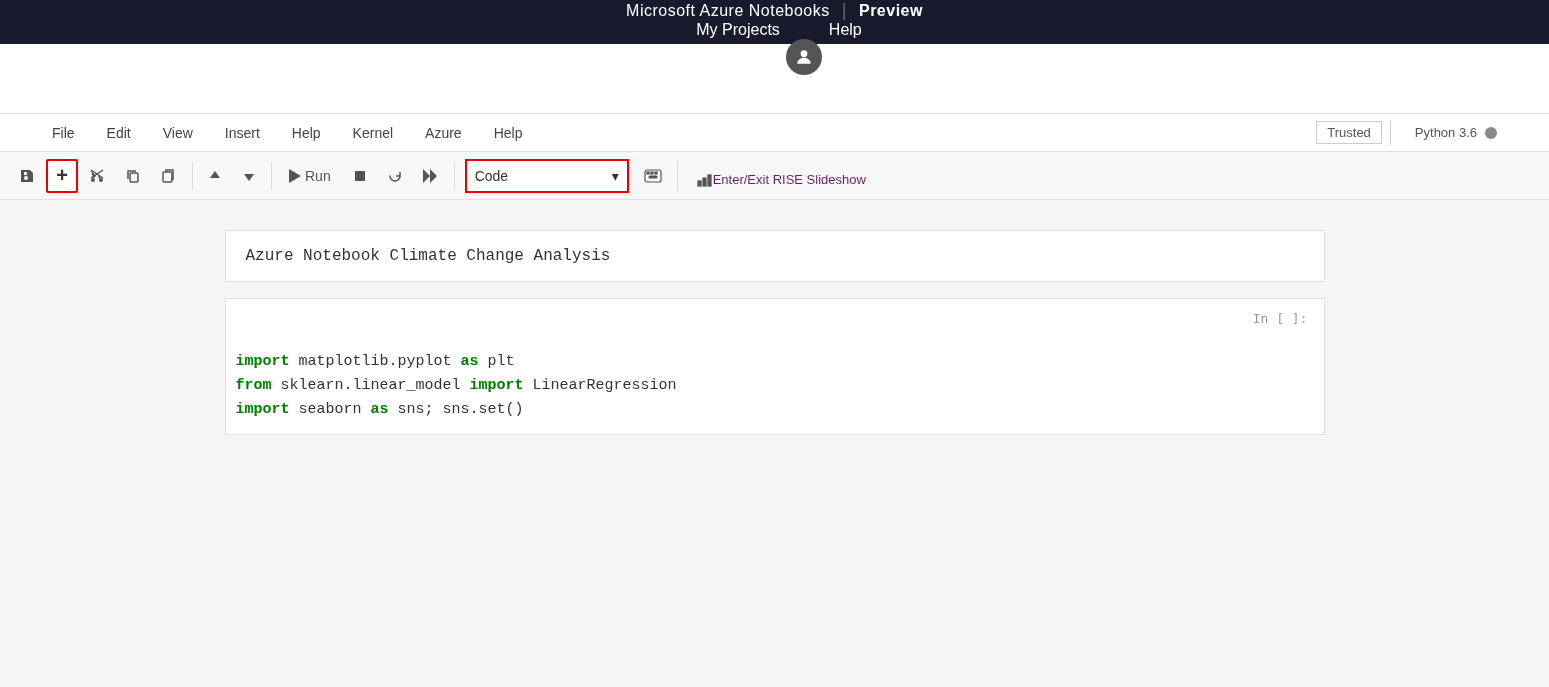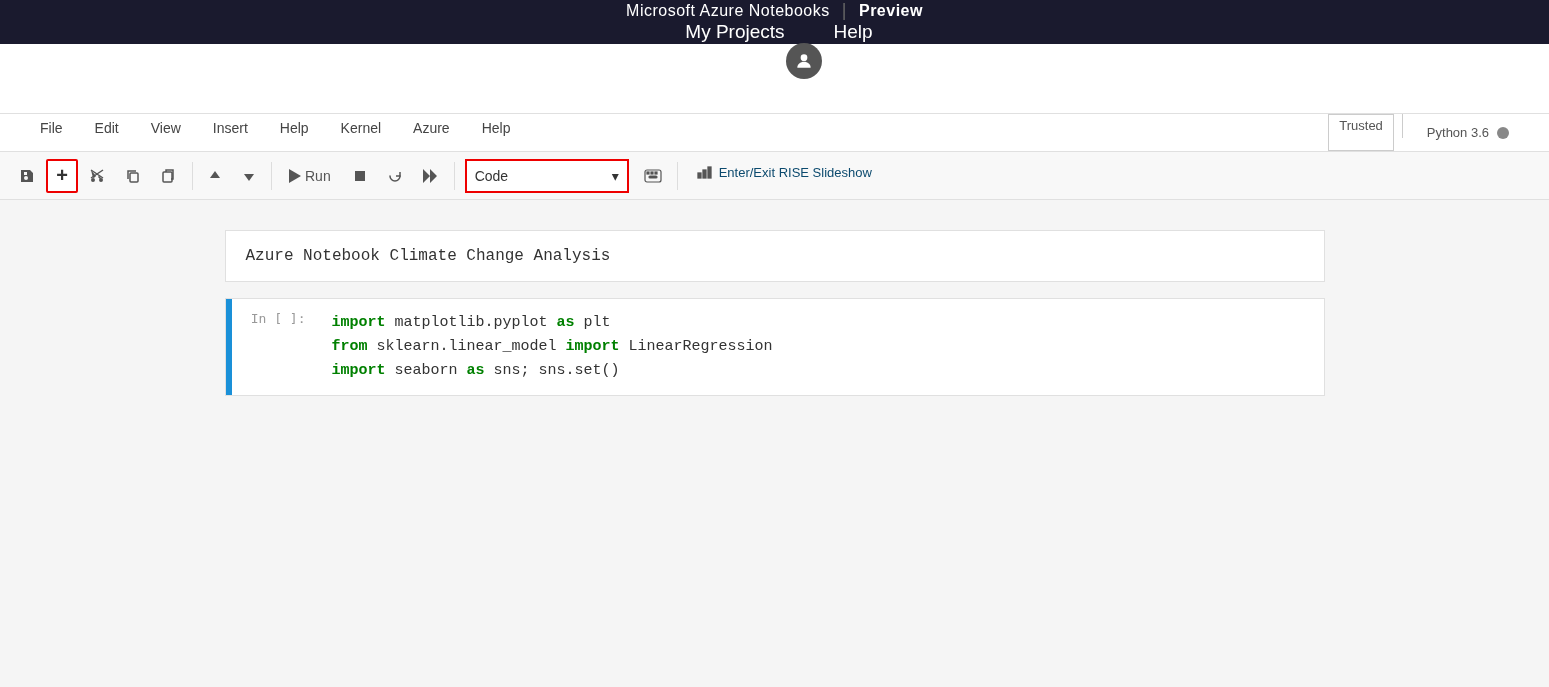--- a/index.html
+++ b/index.html
@@ -27,21 +27,21 @@
       font-weight: 600;
     }
     .top-nav-links {
       display: flex;
       gap: 40px;
       margin: 0 auto;
     }
     .top-nav-links a {
       color: white;
       text-decoration: none;
-      font-size: 19px;
+      font-size: 16px;
       font-weight: 300;
       padding-left: 9px;
     }
     .top-nav-user {
       display: flex;
       align-items: center;
       gap: 12px;
     }
     .top-nav-user .username {
       font-size: 16px;
@@ -119,21 +119,22 @@
       font-size: 17px;
       cursor: pointer;
       color: #333;
     }
 
     
     .menu-bar {
       background: white;
       border-bottom: 1px solid #e0e0e0;
       display: flex;
-      padding: 0 24px;
+      align-items: center;
+      padding: 0 36px;
       height: 38px;
       gap: 0;
     }
     .menu-item {
       padding: 6px 16px;
       cursor: pointer;
       color: #444;
       font-size: 14px;
     }
     .menu-spacer { flex: 1; }
@@ -208,28 +209,27 @@
       cursor: pointer;
       width: 164px;
       height: 34px;
       display: flex;
       align-items: center;
       justify-content: space-between;
       margin: 0 4px;
     }
     .rise-btn {
       display: flex;
-      align-items: flex-start;
-      gap: 6px;
+      align-items: flex-end;
       padding: 5px 12px;
       font-size: 13px;
       border: 1px solid transparent;
       background: transparent;
       cursor: pointer;
-      color: #0c4a6e;
+      color: #701a75;
     }
 
     
     .notebook-content {
       background: #f5f5f5;
       padding: 30px 20px;
       min-height: 400px;
     }
     .notebook-inner {
       max-width: 1100px;
@@ -247,20 +247,21 @@
       color: #333;
     }
 
     
     .code-cell {
       display: flex;
       margin-bottom: 16px;
       border: 1px solid #e0e0e0;
       background: white;
       position: relative;
+      flex-direction: column;
     }
     .cell-left-bar {
       width: 6px;
       background: #1a90d8;
       flex-shrink: 0;
     }
     .cell-prompt {
       padding: 12px 16px;
       color: #999;
       font-family: monospace;

